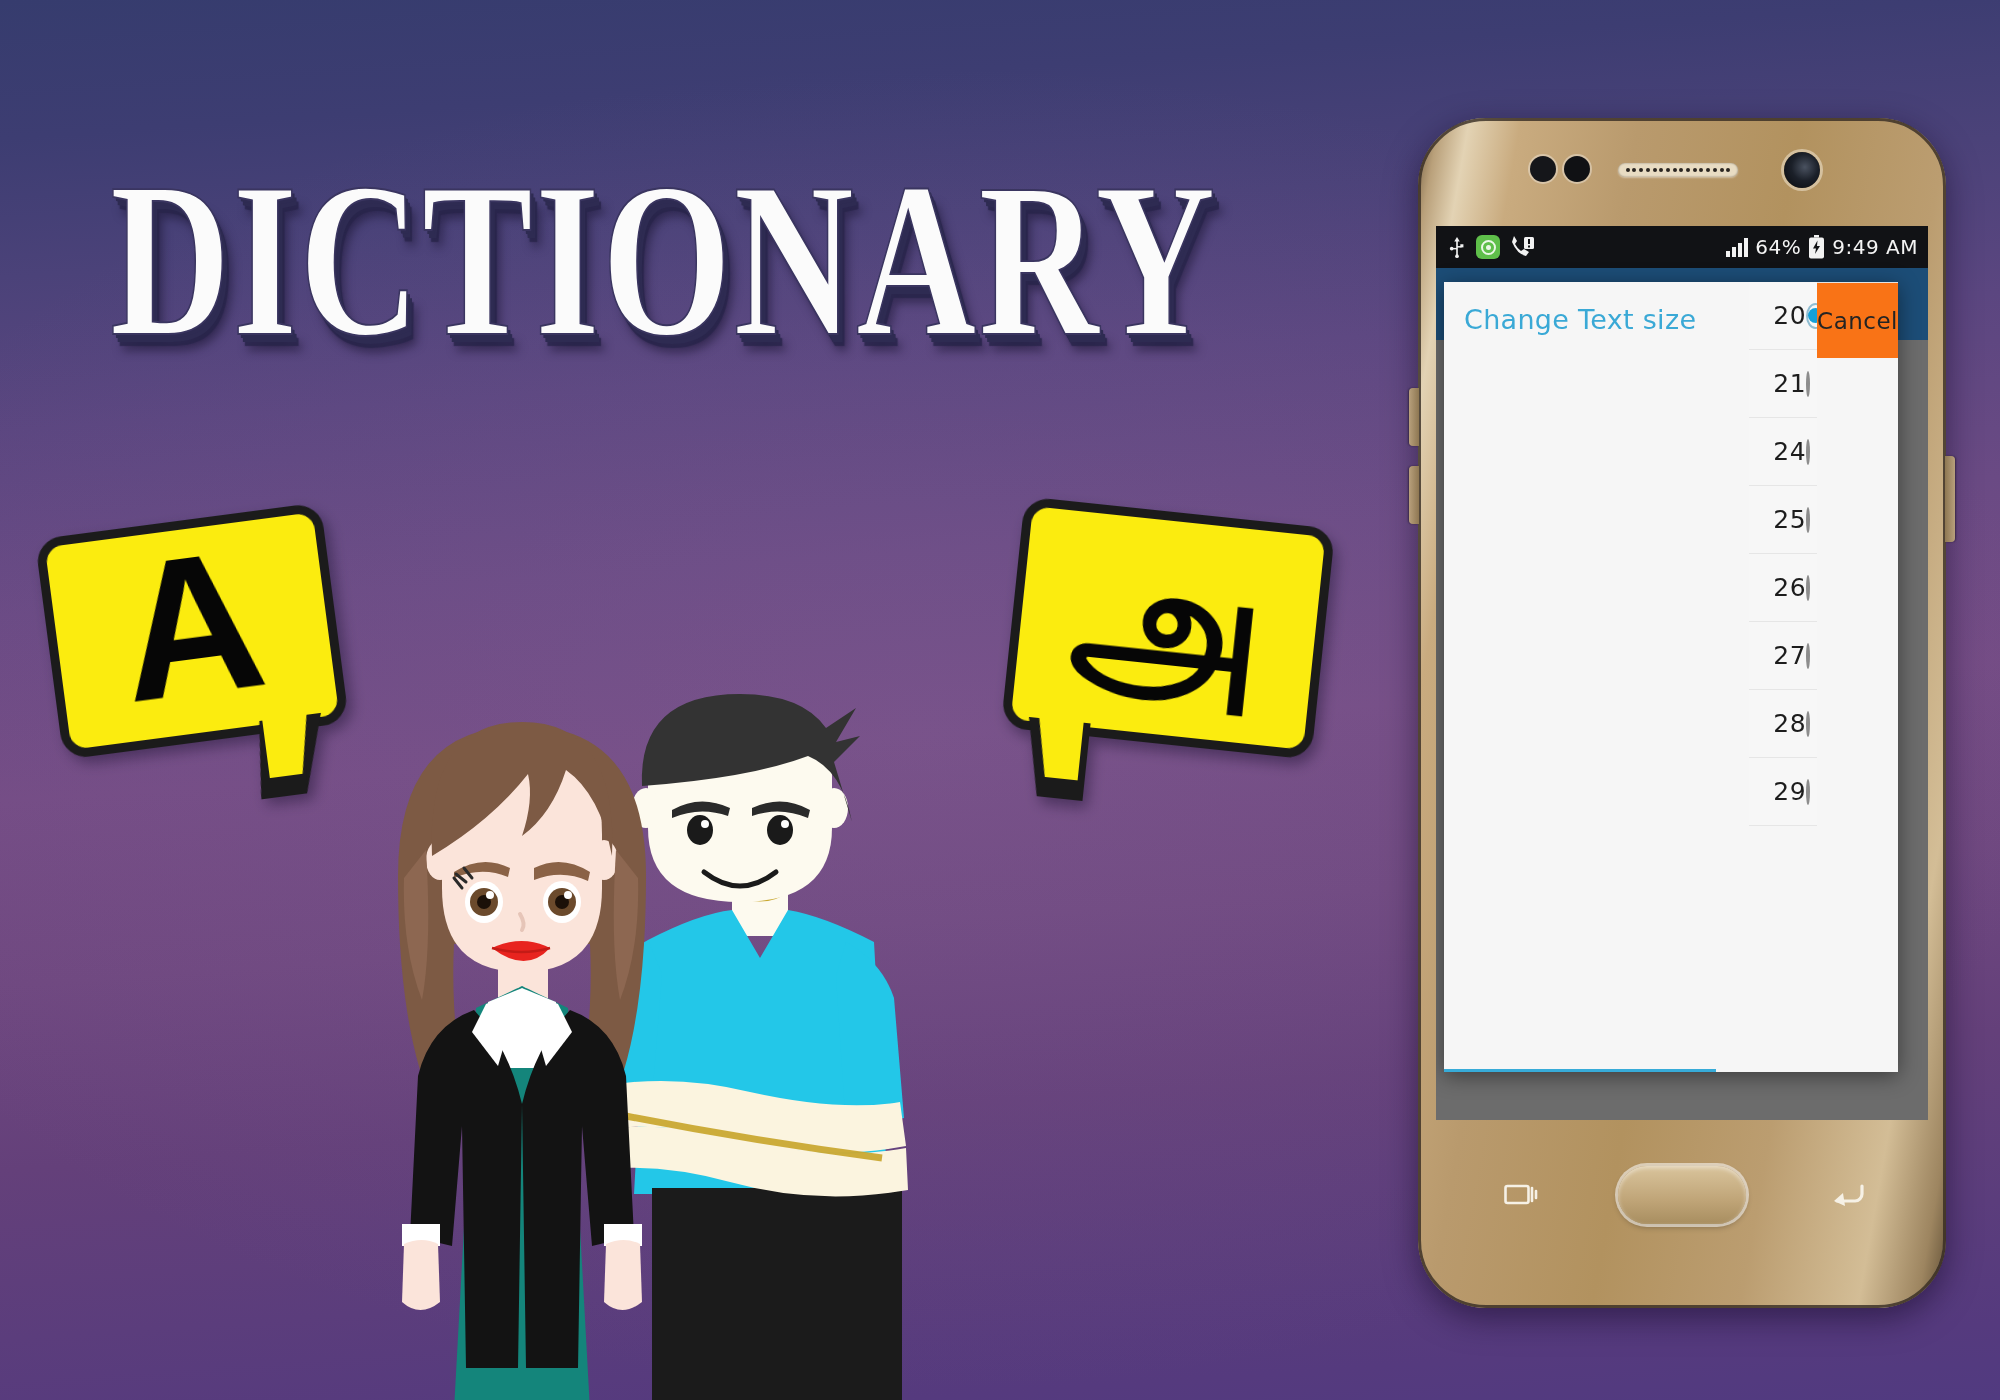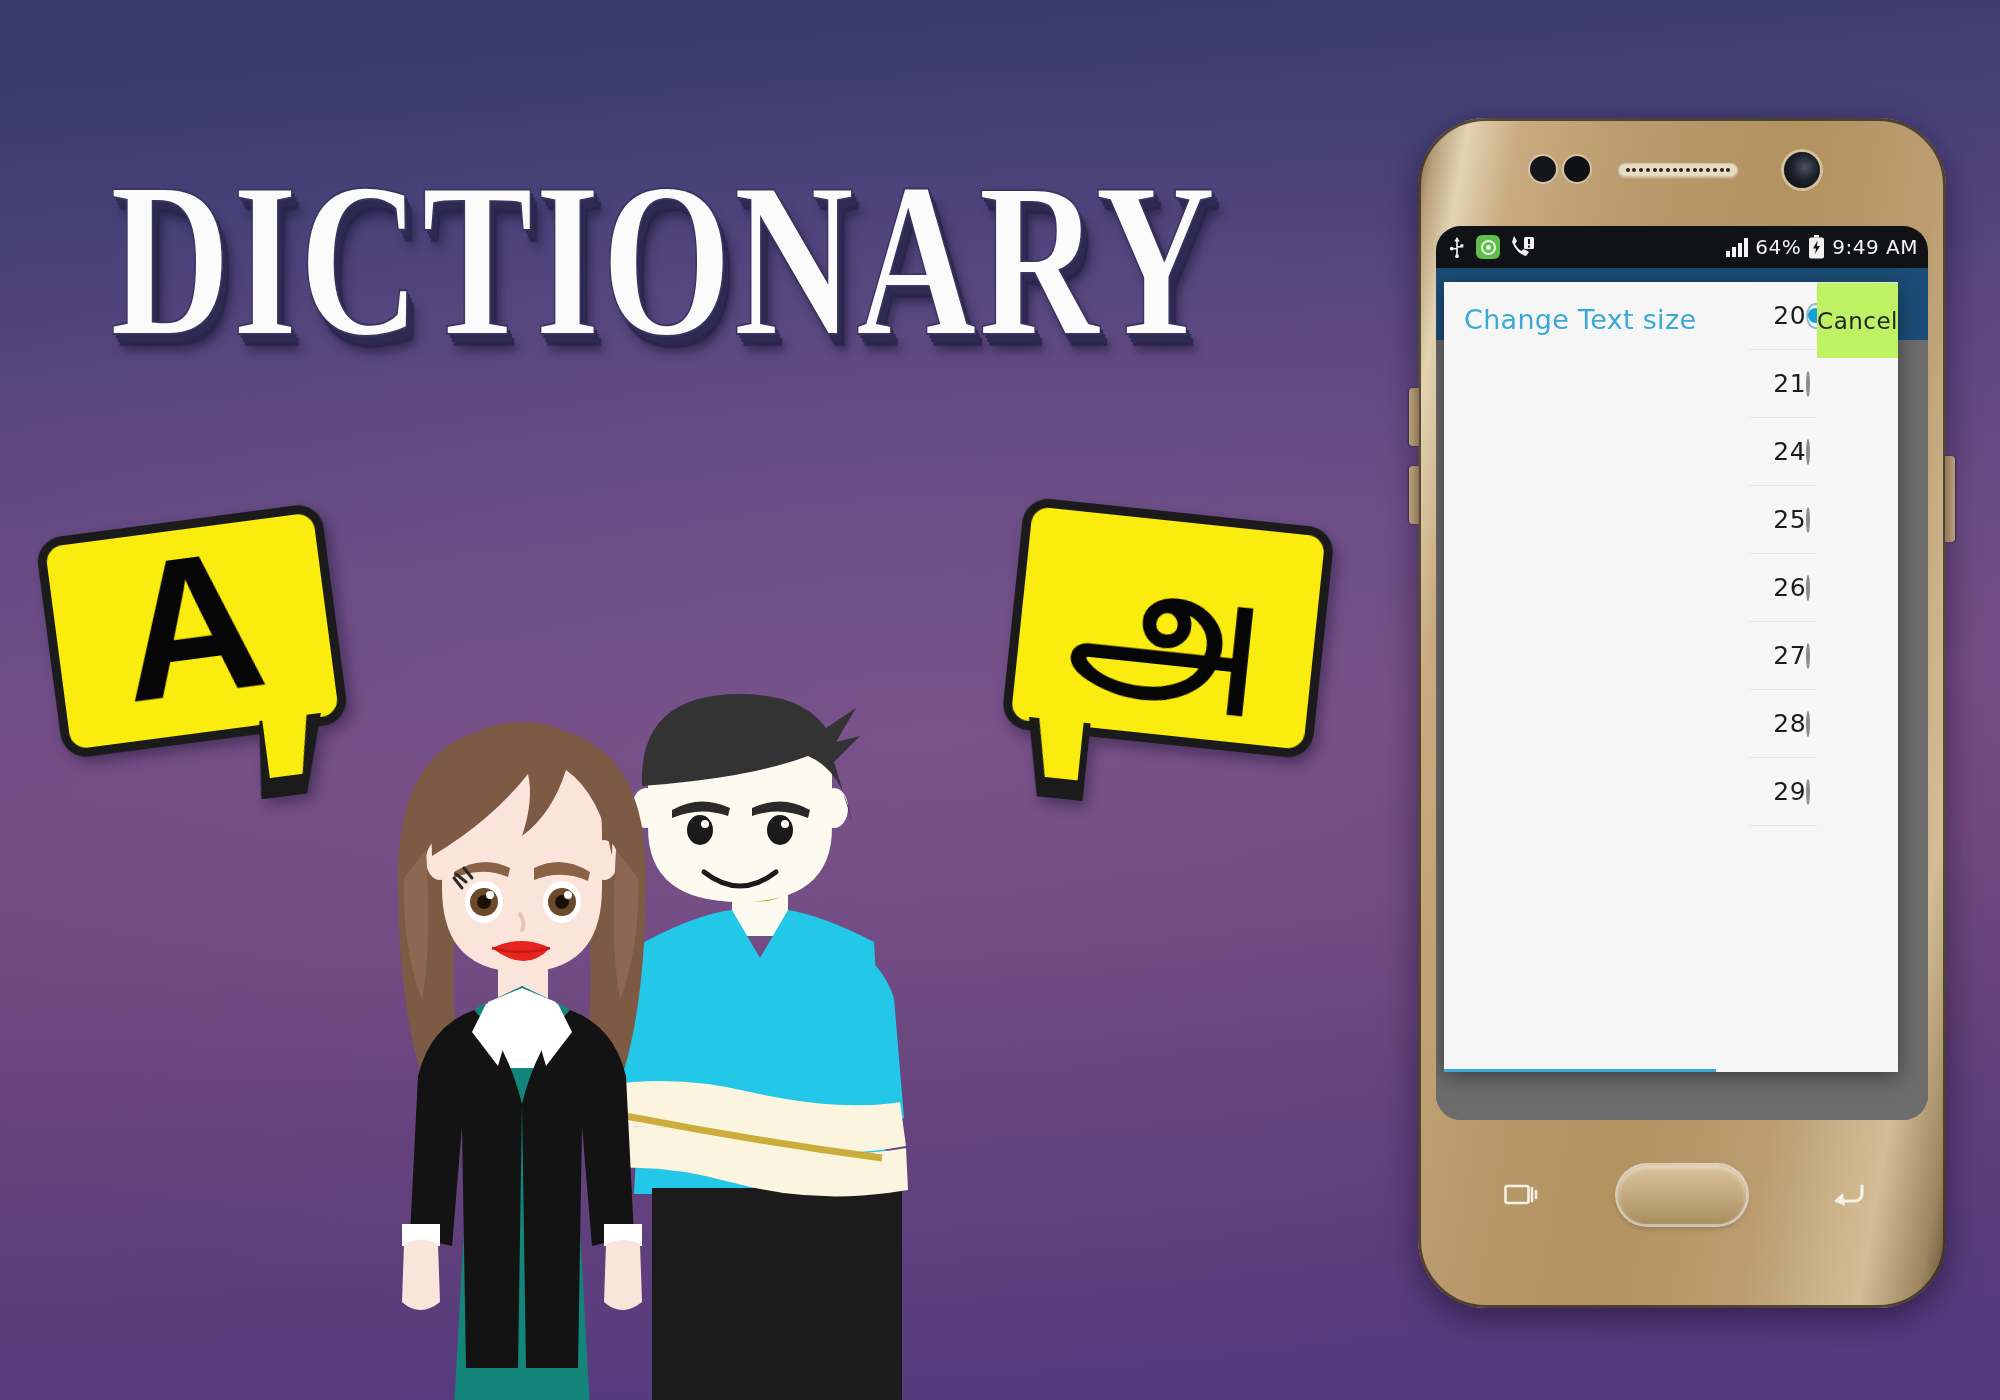--- a/index.html
+++ b/index.html
@@ -194,21 +194,20 @@
     box-shadow: 0 0 0 3px rgba(240,230,210,.55);
   }
 
   
   #screen {
     position: absolute;
     left: 18px; top: 108px;
     width: 492px; height: 894px;
     background: #6c6c6c;
     overflow: hidden;
-    border-radius: 25px;
   }
   #statusbar {
     height: 42px;
     background: #111215;
     display: flex; align-items: center;
     padding: 0 10px 0 12px;
     color: #f2f2f2;
     font-size: 19px;
   }
   .sb-left { display: flex; align-items: center; gap: 10px; }
@@ -274,21 +273,21 @@
     display: flex; align-items: center; justify-content: center;
   }
   .row.checked .radio { border-color: #8fbdd2; }
   .row.checked .radio i {
     width: 15px; height: 15px; border-radius: 50%;
     background: #16a0d8; display: block;
   }
   #dlg-cancel {
     height: 76px;
     display: flex; align-items: center; justify-content: center;
-    background: #bef264;
+    background: #f97316;
     border-top: 1px solid #e3e3e3;
   }
   #dlg-cancel span {
     font-family: "DejaVu Sans", sans-serif;
     font-size: 23px; color: #242424; letter-spacing: .5px;
   }
 
   
   #phone-bottom { position: absolute; left: 0; right: 0; bottom: 0; height: 186px; }
   #home-btn {

